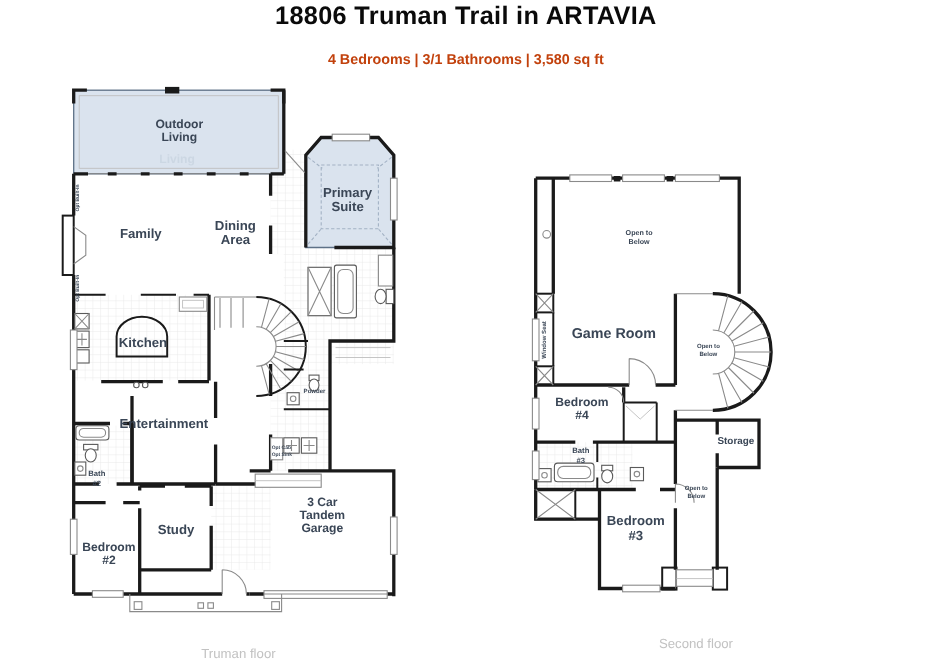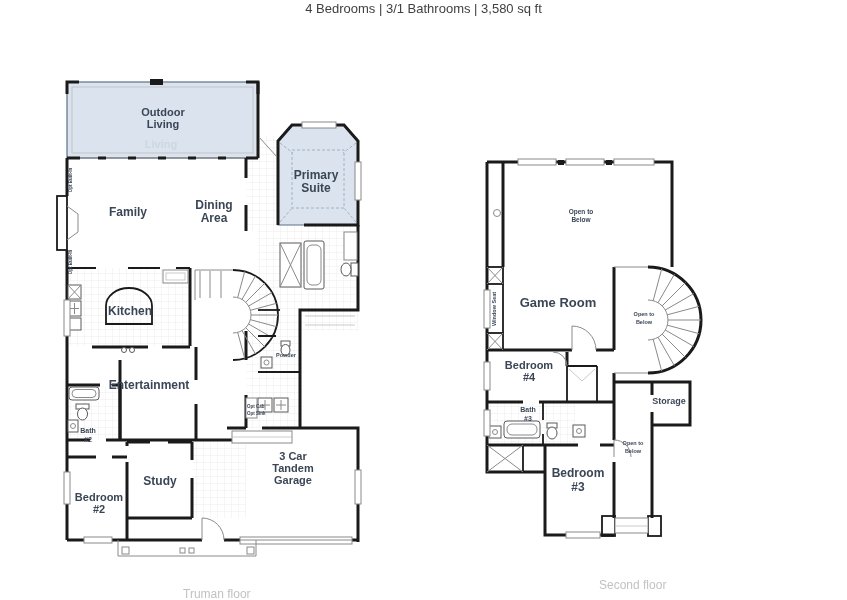--- a/index.html
+++ b/index.html
@@ -1,21 +1,21 @@
 <!DOCTYPE html>
 <html><head>
 <meta charset="utf-8">
 <style>
   html,body{margin:0;padding:0;background:#fff;}
   body{width:847px;height:600px;overflow:hidden;position:relative;
        font-family:"Liberation Sans",sans-serif;}
   .page{position:absolute;left:0;top:0;width:847px;height:600px;background:#fff;}
   header{position:absolute;left:0;top:0;width:847px;text-align:center;}
   h1{margin:1px 0 0;font-size:23px;font-weight:bold;color:#0a0a0a;letter-spacing:.3px;}
-  .subtitle{font-size:13px;color:#404040;margin-top:1px;}
+  .subtitle{font-size:13px;color:#c2410c;margin-top:18px;font-weight:bold;}
   .plan{position:absolute;}
   .caption{position:absolute;font-size:12px;color:#c2c2c2;}
   .caption.first{left:183px;top:587px;}
   .caption.second{left:599px;top:578px;text-align:right;}
   
   svg .wall{stroke:#1a1a1a;stroke-width:3;fill:none;stroke-linecap:butt;}
   svg .wall2{stroke:#1a1a1a;stroke-width:1.8;fill:none;}
   svg .thin{stroke:#8a8a8a;stroke-width:1;fill:none;}
   svg .thin2{stroke:#bdbdbd;stroke-width:.8;fill:none;}
   svg .dash{stroke:#a3b2c4;stroke-width:1;fill:none;stroke-dasharray:3 2;}
@@ -28,20 +28,21 @@
   svg .t9{font-size:9px;} svg .t7{font-size:7px;} svg .t6{font-size:6.5px;}
   svg .t5{font-size:5.5px;} svg .t4{font-size:4.5px;}
   svg .tstart{text-anchor:start;}
 </style>
 </head>
 <body>
 
 <div class="page">
 
   <header>
+    <h1>18806 Truman Trail in ARTAVIA</h1>
     <div class="subtitle">4 Bedrooms | 3/1 Bathrooms | 3,580 sq ft</div>
   </header>
 
   <svg class="plan" style="left:55px;top:70px" width="315" height="495" viewBox="55 70 315 495">
     <defs>
       <pattern id="tileA" width="7" height="7" patternUnits="userSpaceOnUse">
         <path d="M7,0H0V7" fill="none" stroke="#e4e4e4" stroke-width="0.7"></path>
       </pattern>
     </defs>
 

